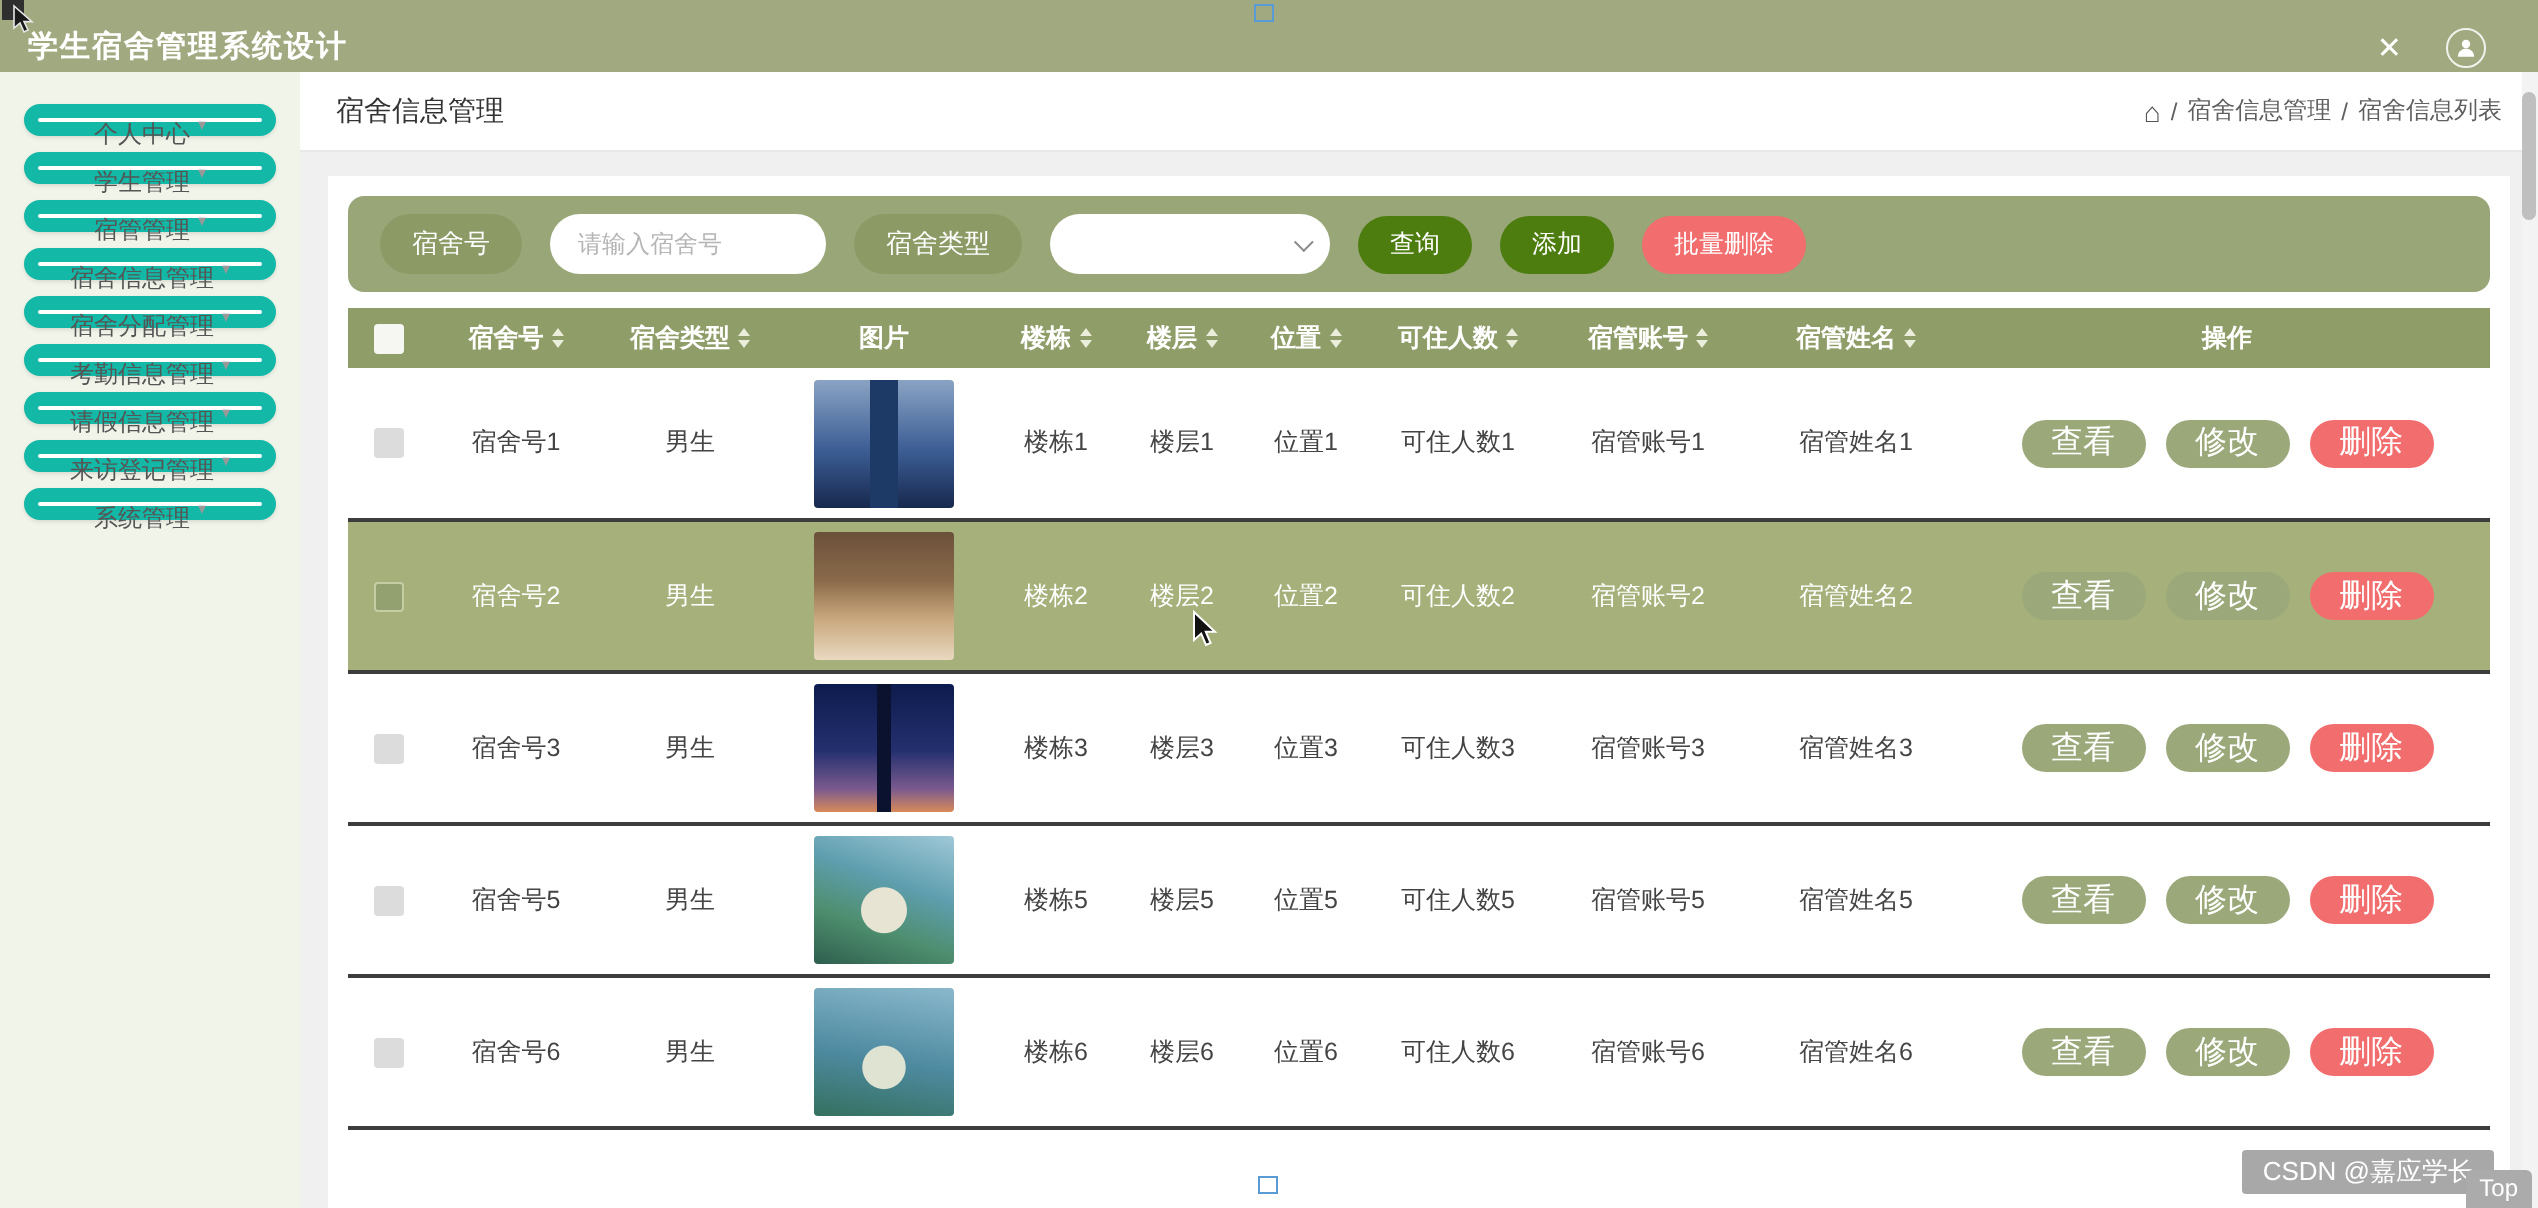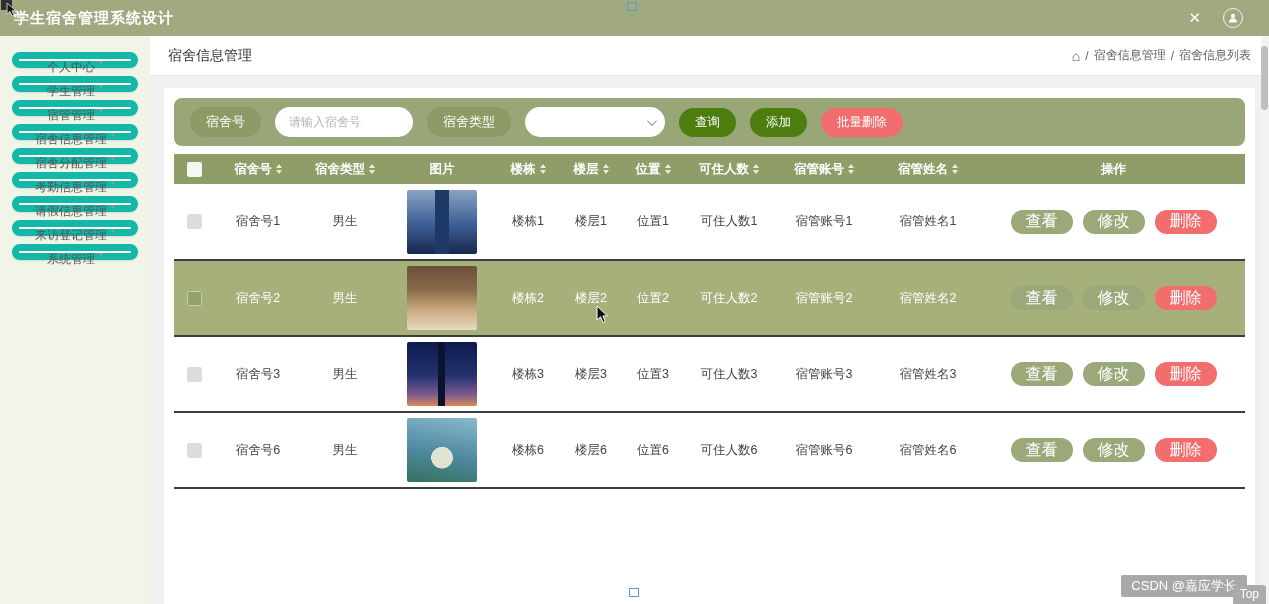--- a/index.html
+++ b/index.html
@@ -3,21 +3,21 @@
 <meta charset="utf-8">
 <style>
   * { box-sizing: border-box; margin: 0; padding: 0; }
   html,body { width:1269px; height:604px; overflow:hidden; }
   body {
     font-family: "Liberation Sans", "DejaVu Sans", sans-serif;
     background:#fff; position:relative; font-size:13px;
   }
   
   .topbar {
-    height:36px; background:#a0a97f; display:flex; align-items:center;
+    height:36px; background:#a0a97f; display:flex; align-items:flex-start;
     padding:14px 14px; position:relative; z-index:5;
   }
   .app-title { color:#fff; font-size:15px; font-weight:bold; letter-spacing:1px; }
   .topbar-icons { margin-left:auto; display:flex; align-items:center; gap:22px; padding-right:12px; }
   .icon-btn { color:#fff; cursor:pointer; display:flex; align-items:center; justify-content:center; }
   .x-icon { font-size:15px; font-weight:bold; }
   .user-icon-wrap { width:20px; height:20px; border:1px solid rgba(255,255,255,.85); border-radius:50%; }
   
   .layout { display:flex; height:568px; }
   .sidebar {
@@ -372,20 +372,43 @@
               <button class="act act-olive">查看</button>
               <button class="act act-olive">修改</button>
               <button class="act act-red">删除</button>
             </div>
               </td>
           </tr>
           <tr>
             <td>
                 <div class="checkbox"></div>
               </td>
+            <td>宿舍号5</td>
+            <td>男生</td>
+            <td>
+                <div class="photo photo-5"></div>
+              </td>
+            <td>楼栋5</td>
+            <td>楼层5</td>
+            <td>位置5</td>
+            <td>可住人数5</td>
+            <td>宿管账号5</td>
+            <td>宿管姓名5</td>
+            <td>
+                <div class="row-actions">
+              <button class="act act-olive">查看</button>
+              <button class="act act-olive">修改</button>
+              <button class="act act-red">删除</button>
+            </div>
+              </td>
+          </tr>
+          <tr>
+            <td>
+                <div class="checkbox"></div>
+              </td>
             <td>宿舍号6</td>
             <td>男生</td>
             <td>
                 <div class="photo photo-6"></div>
               </td>
             <td>楼栋6</td>
             <td>楼层6</td>
             <td>位置6</td>
             <td>可住人数6</td>
             <td>宿管账号6</td>

